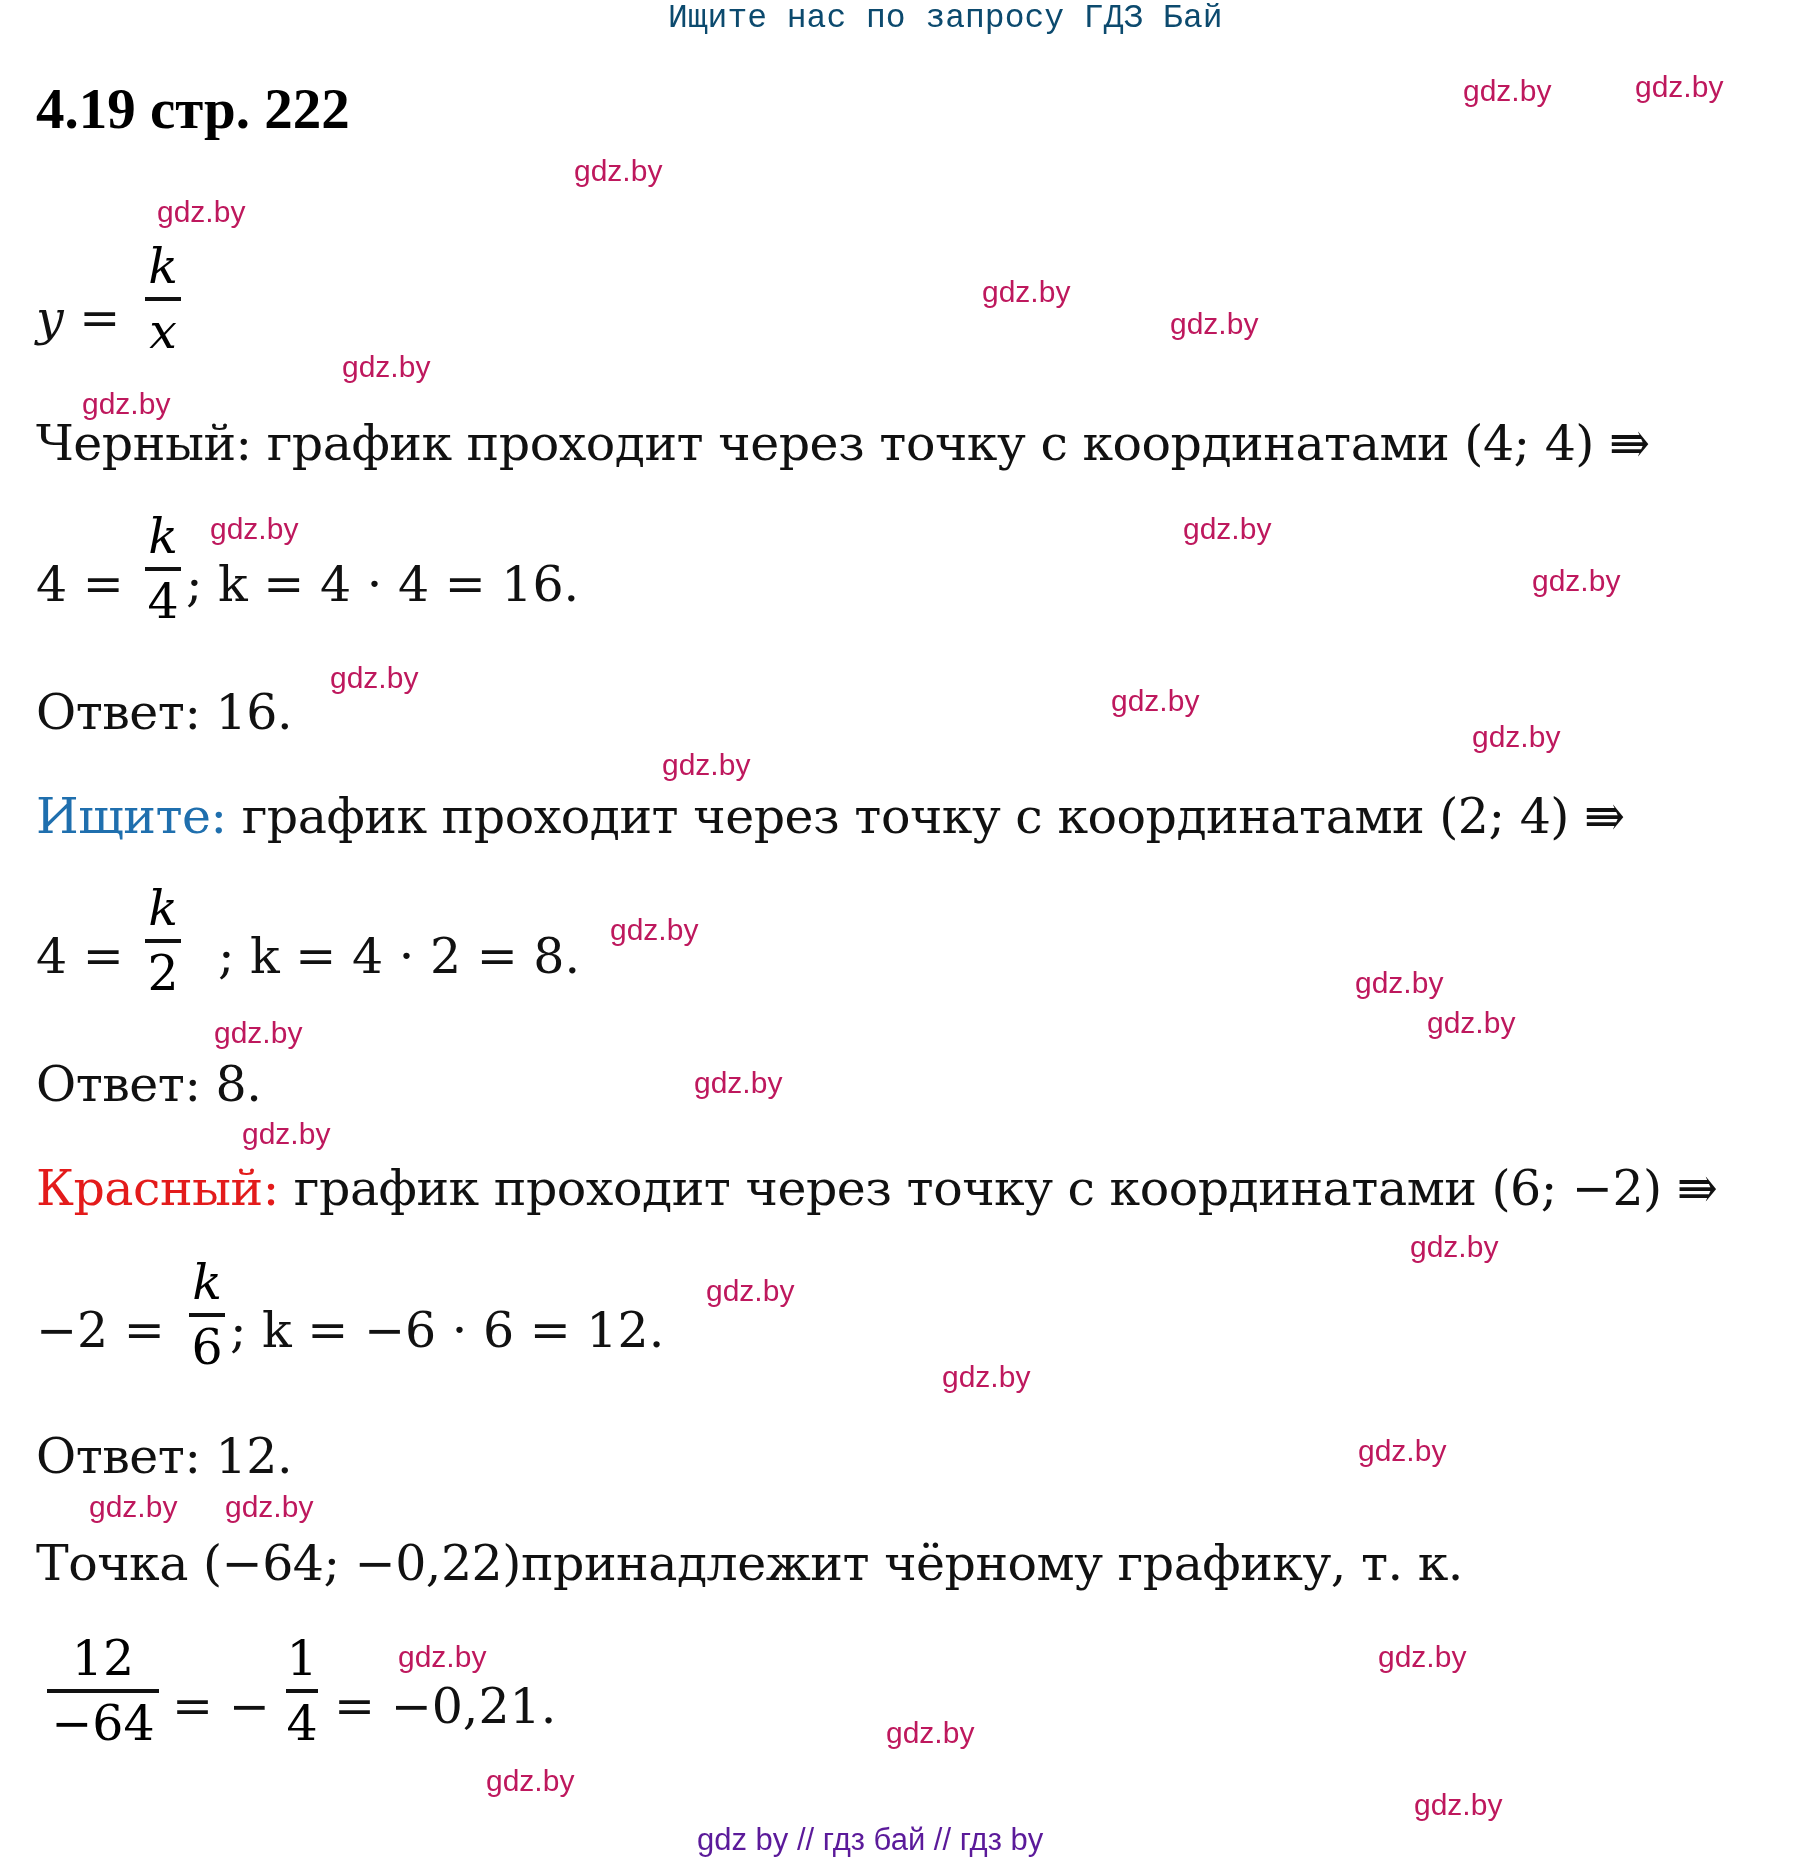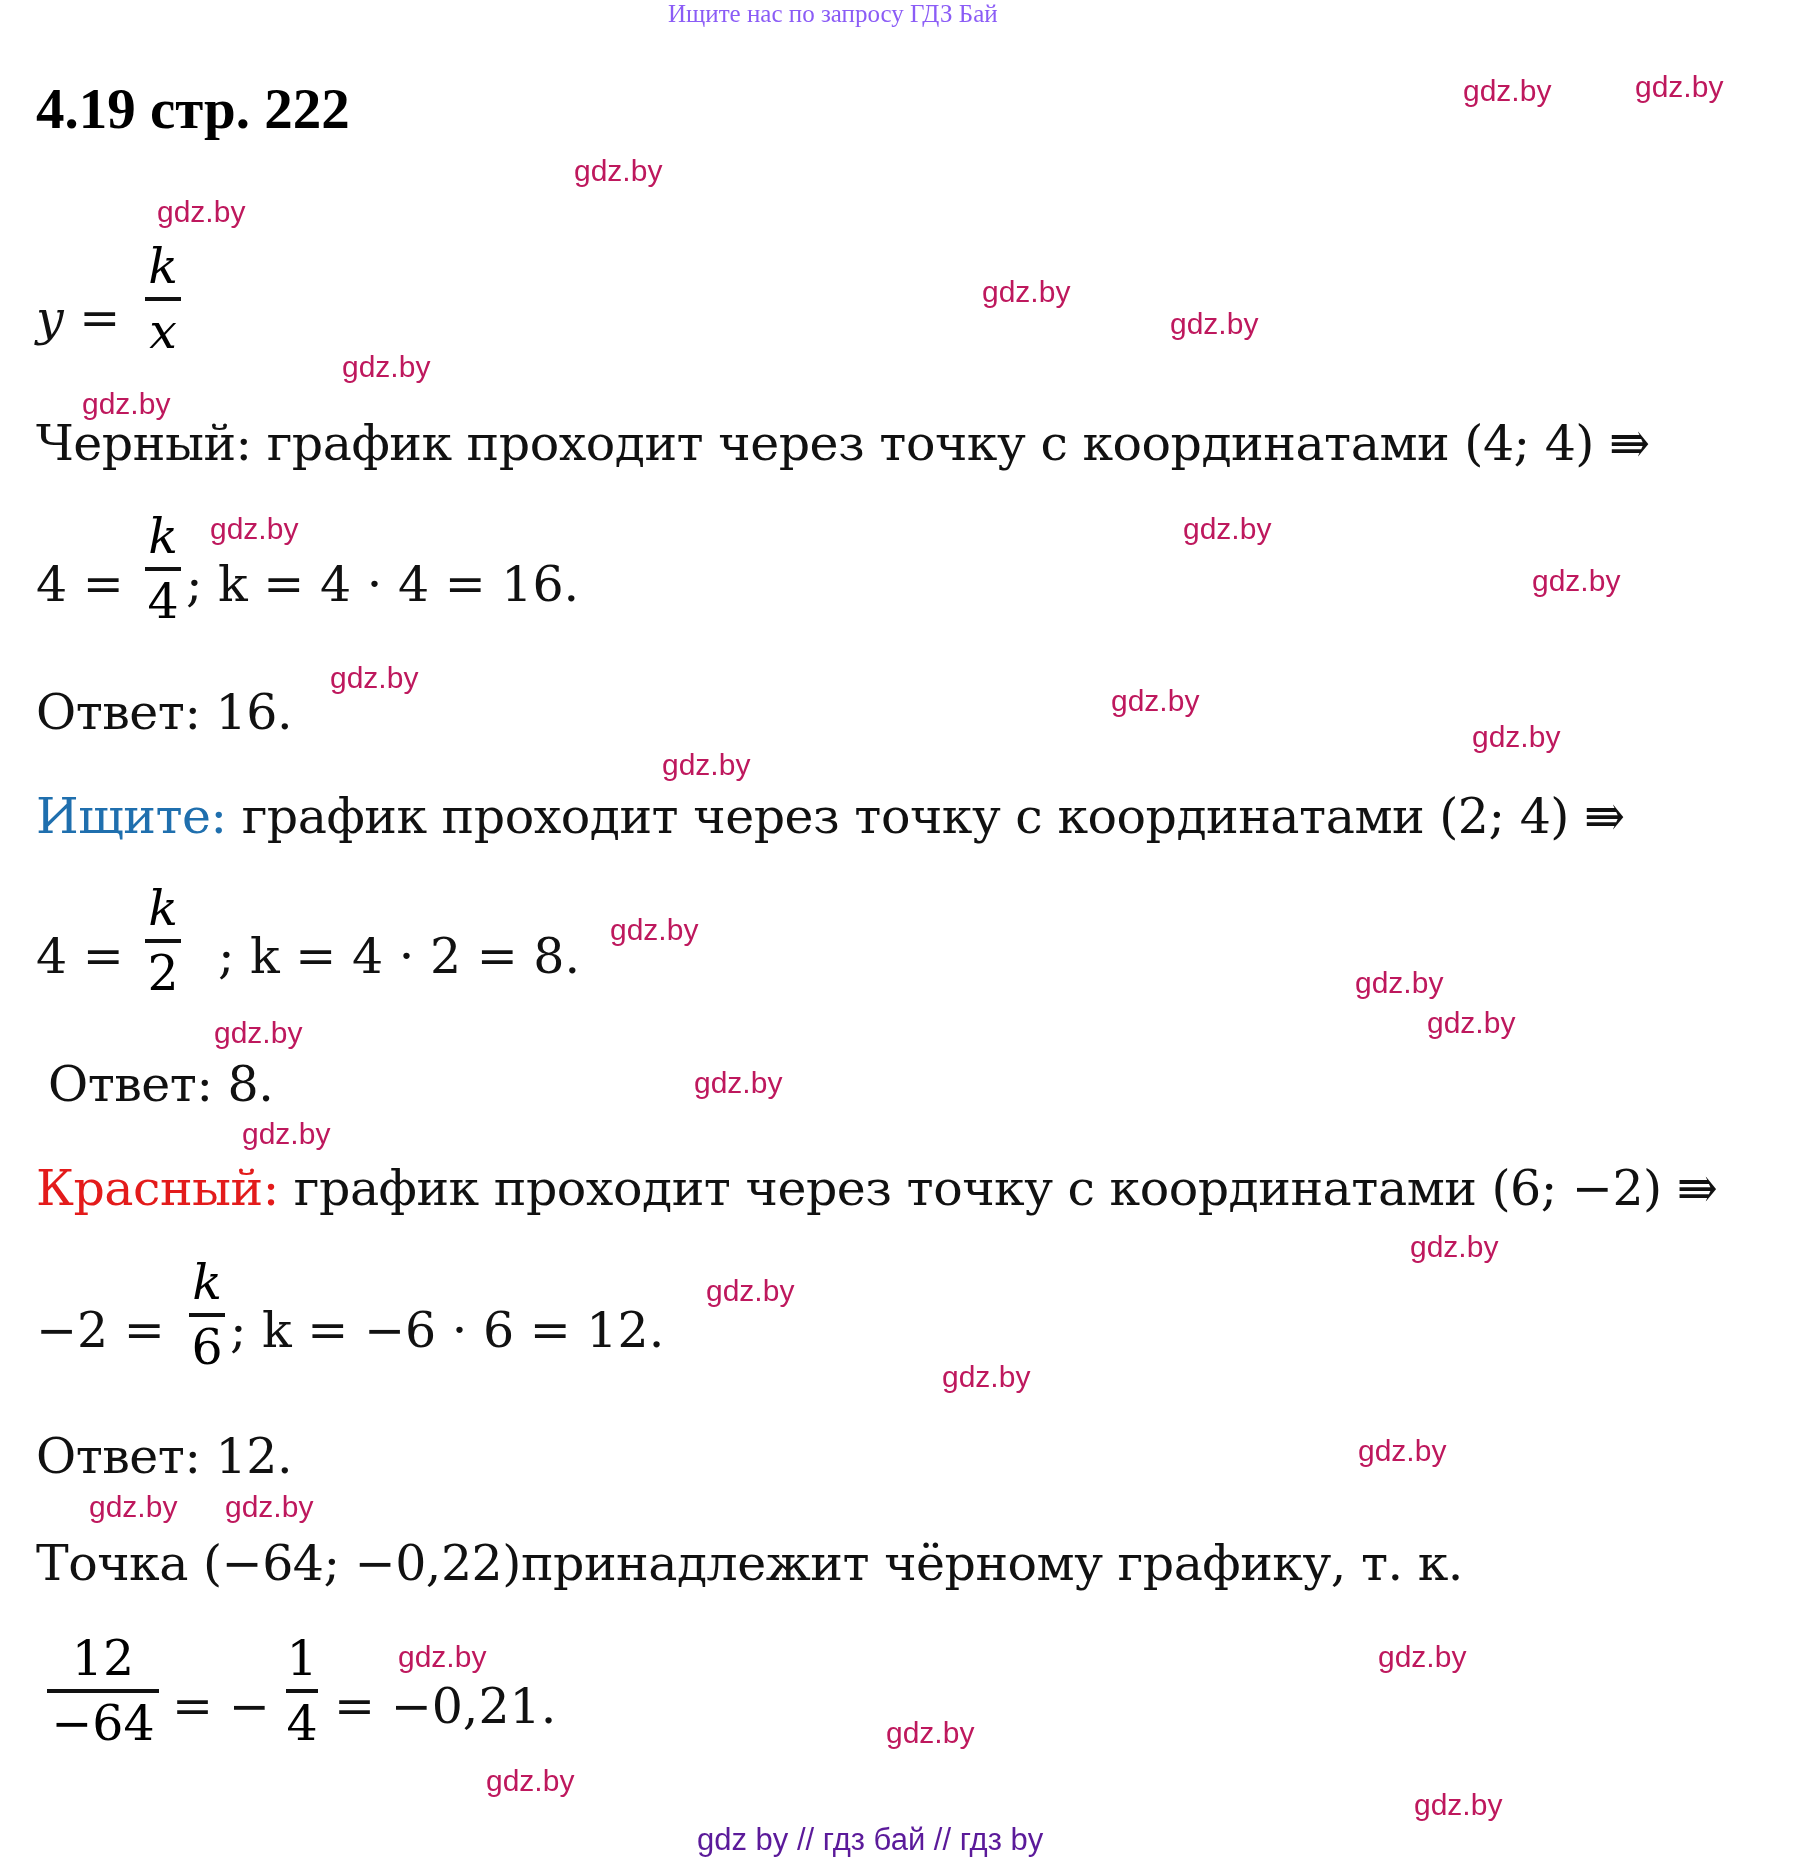--- a/index.html
+++ b/index.html
@@ -1,18 +1,18 @@
 <!DOCTYPE html>
 <html><head>
 <meta charset="utf-8">
 <style>
   html, body { margin:0; padding:0; background:#ffffff; }
   body { width:1793px; height:1859px; position:relative; overflow:hidden; }
   .abs { position:absolute; white-space:nowrap; }
-  .banner { font-family:Liberation Serif, serif; font-size:25px; color:#8b5cf6; }
+  .banner { font-family:Liberation Mono, monospace; font-size:33px; color:#0c4a6e; }
   .title { font-family:"Liberation Serif", serif; font-weight:bold; font-size:57px; color:#000; }
   .wm { font-family:"Liberation Sans", sans-serif; font-size:30px; color:#be185d; }
   .txt { font-family:"DejaVu Serif", serif; font-size:49px; color:#111; letter-spacing:-0.5px; }
   .math { font-family:"DejaVu Serif", serif; font-size:49px; color:#111; }
   .it { font-style:italic; }
   .blue { color:#1f6fae; }
   .red { color:#e31b1b; }
   .footer { font-family:"Liberation Sans", sans-serif; font-size:31px; color:#5b1a9a; }
   .frac { position:absolute; display:flex; flex-direction:column; align-items:center; }
   .frac .num, .frac .den { font-family:"DejaVu Serif", serif; font-size:49px; line-height:1; }
@@ -82,21 +82,21 @@
   <span class="blue">Ищите:</span>
   <span>график проходит через точку с координатами (2; 4) ⇛</span>
 </div>
 <div class="abs math" style="left:36px;top:928px;">4 =</div>
 <div class="frac" style="left:142px;top:884px;width:42px;">
   <span class="num it">k</span>
   <span class="bar" style="width:36px;"></span>
   <span class="den">2</span>
 </div>
 <div class="abs math" style="left:186px;top:928px;margin-left:32px;">; k = 4 · 2 = 8.</div>
-<div class="abs txt" style="left:48px;top:1056px;">Ответ: 8.</div>
+<div class="abs txt" style="left:36px;top:1056px;">Ответ: 8.</div>
 
 <div class="abs txt" style="left:36px;top:1160px;">
   <span class="red">Красный:</span>
   <span>график проходит через точку с координатами (6; −2) ⇛</span>
 </div>
 <div class="abs math" style="left:36px;top:1302px;">−2 =</div>
 <div class="frac" style="left:186px;top:1258px;width:42px;">
   <span class="num it">k</span>
   <span class="bar" style="width:36px;"></span>
   <span class="den">6</span>

